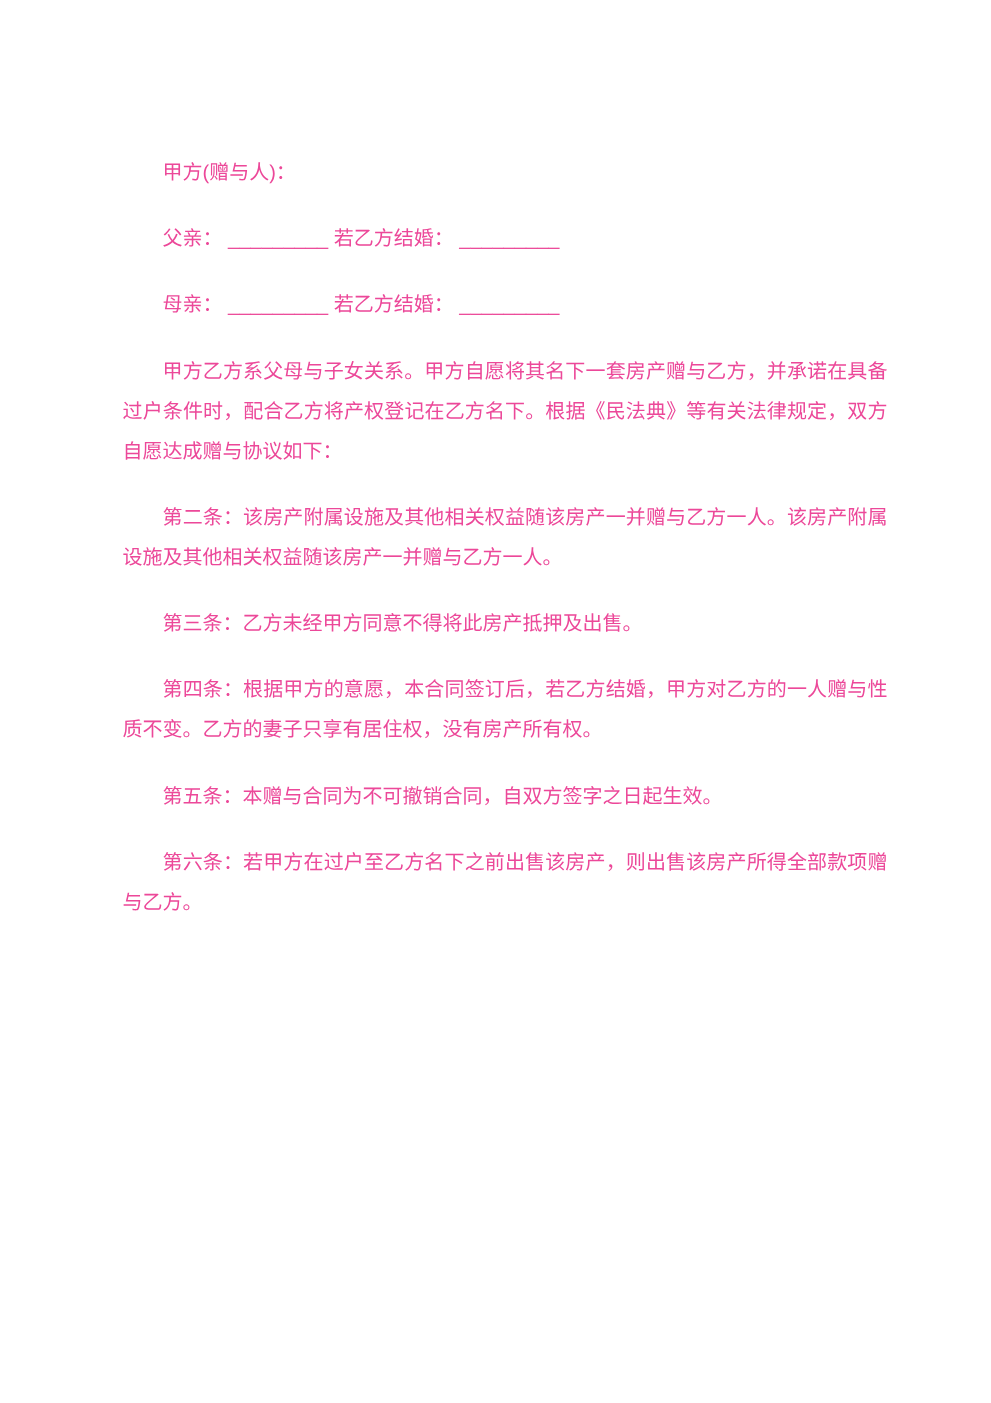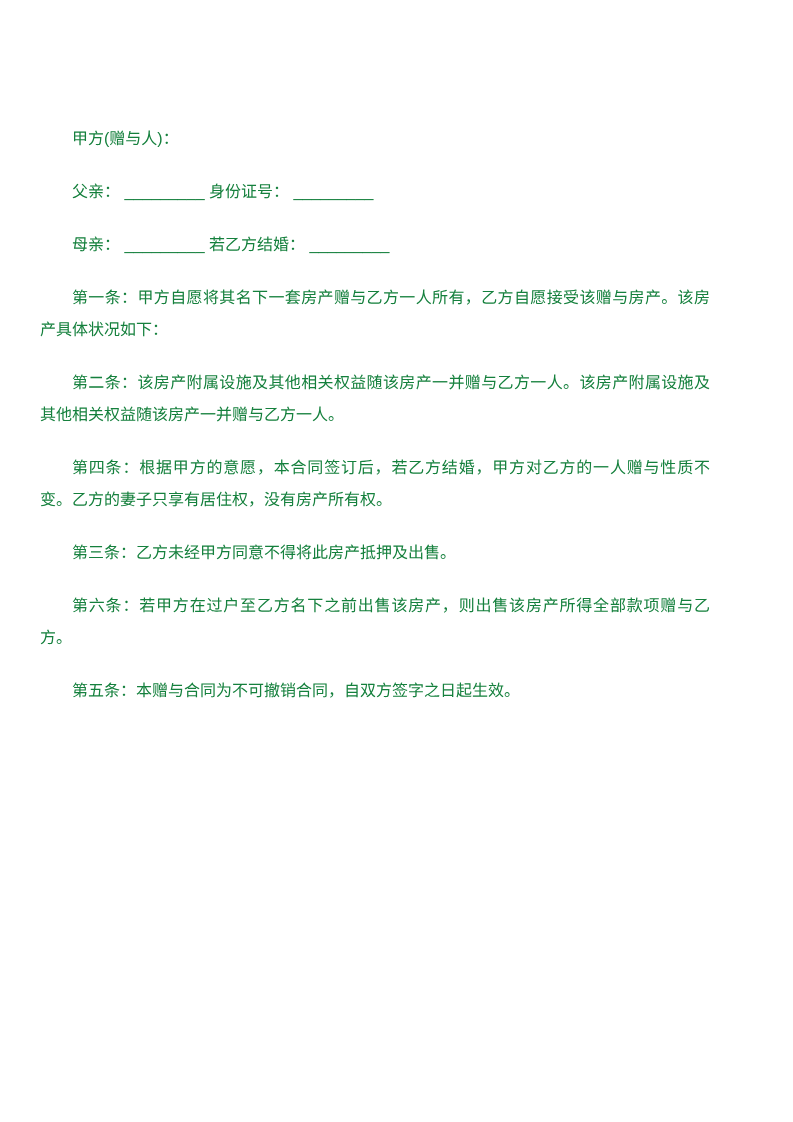--- a/index.html
+++ b/index.html
@@ -6,41 +6,41 @@
     margin: 0;
     padding: 0;
     background: #ffffff;
   }
   .page {
     position: relative;
     width: 793px;
     height: 1122px;
     box-sizing: border-box;
     background: #ffffff;
-    color: #15803d;
-    padding: 123px 83px 0 40px;
+    color: #ec4899;
+    padding: 123px 83px 0 98px;
     font-family: "Liberation Sans", "DejaVu Sans", sans-serif;
     overflow: hidden;
   }
   .page p {
     margin: 0 0 21px 0;
     font-size: 16px;
     line-height: 32px;
     text-align: justify;
     text-indent: 2em;
     word-break: break-all;
     white-space: pre-wrap;
   }
 </style>
 </head>
 <body>
 
 <div class="page">
   <p>甲方(赠与人)：</p>
-  <p>父亲： _________ 身份证号： _________</p>
+  <p>父亲： _________ 若乙方结婚： _________</p>
   <p>母亲： _________ 若乙方结婚： _________</p>
-  <p>第一条：甲方自愿将其名下一套房产赠与乙方一人所有，乙方自愿接受该赠与房产。该房产具体状况如下：</p>
+  <p>甲方乙方系父母与子女关系。甲方自愿将其名下一套房产赠与乙方，并承诺在具备过户条件时，配合乙方将产权登记在乙方名下。根据《民法典》等有关法律规定，双方自愿达成赠与协议如下：</p>
   <p>第二条：该房产附属设施及其他相关权益随该房产一并赠与乙方一人。该房产附属设施及其他相关权益随该房产一并赠与乙方一人。</p>
+  <p>第三条：乙方未经甲方同意不得将此房产抵押及出售。</p>
   <p>第四条：根据甲方的意愿，本合同签订后，若乙方结婚，甲方对乙方的一人赠与性质不变。乙方的妻子只享有居住权，没有房产所有权。</p>
-  <p>第三条：乙方未经甲方同意不得将此房产抵押及出售。</p>
+  <p>第五条：本赠与合同为不可撤销合同，自双方签字之日起生效。</p>
   <p>第六条：若甲方在过户至乙方名下之前出售该房产，则出售该房产所得全部款项赠与乙方。</p>
-  <p>第五条：本赠与合同为不可撤销合同，自双方签字之日起生效。</p>
 </div>
 
 </body></html>

